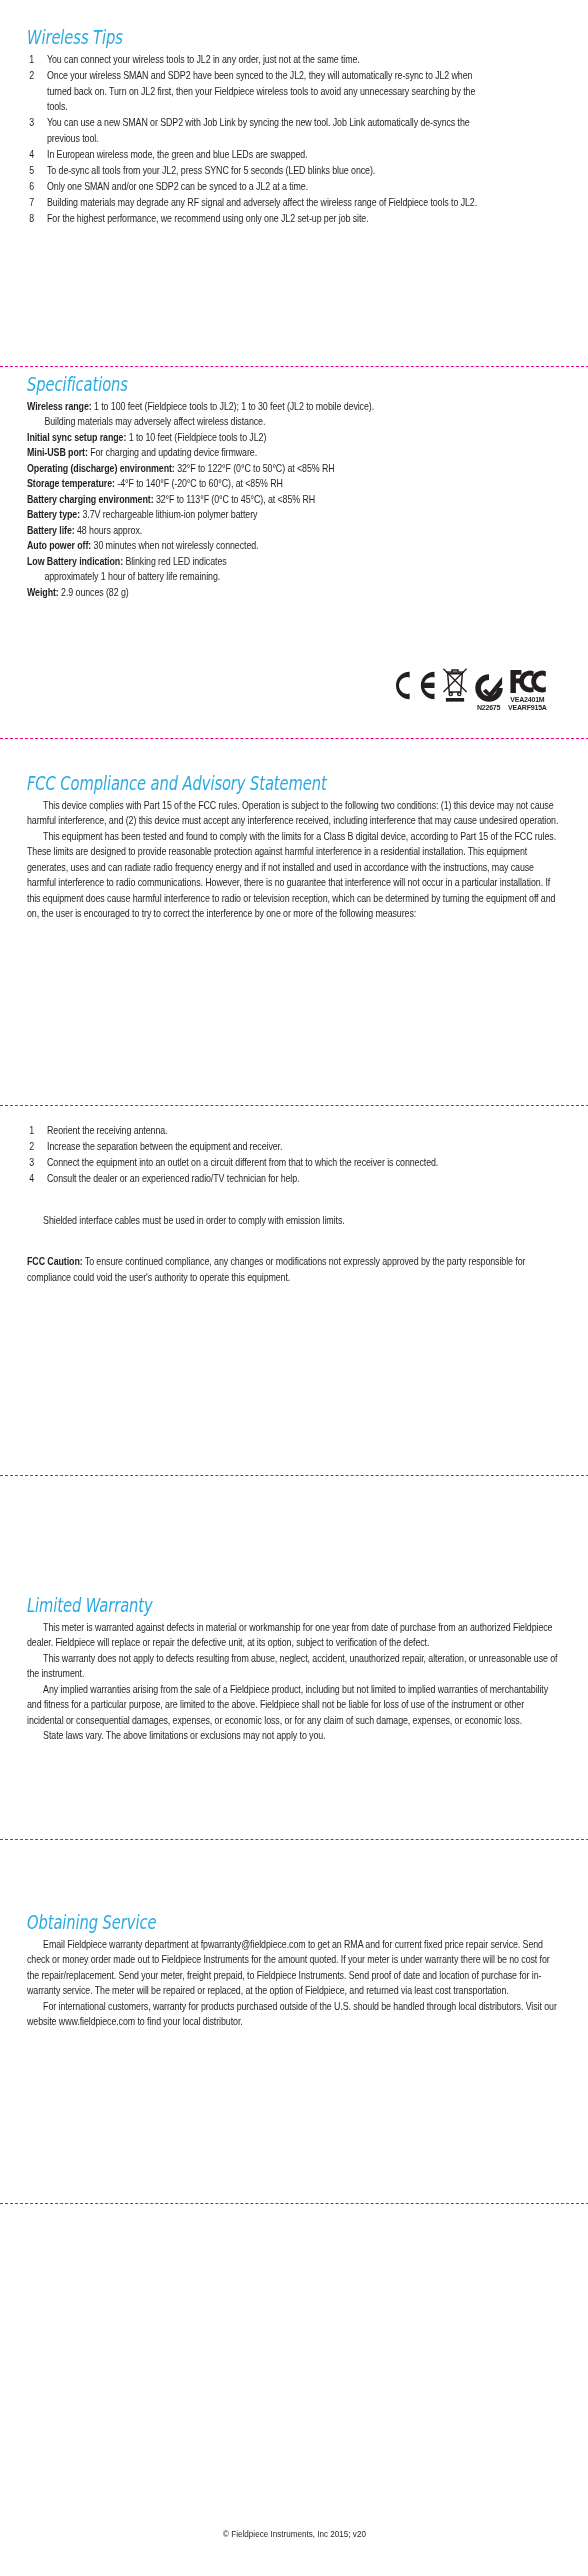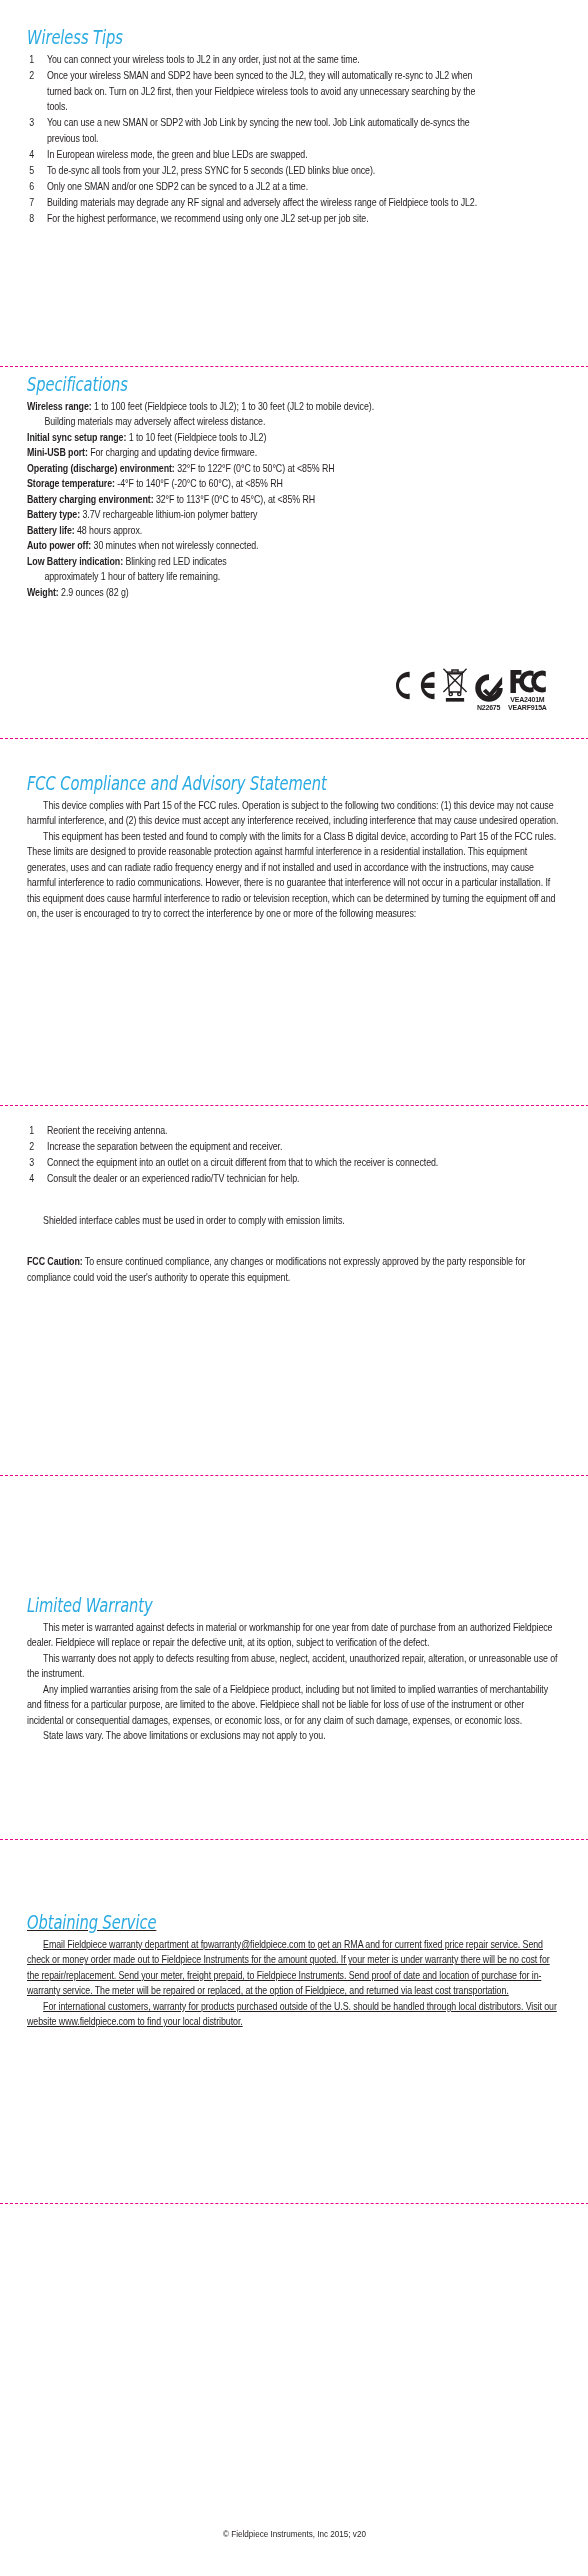--- a/index.html
+++ b/index.html
@@ -314,21 +314,21 @@
   <div class="sec" style="top:1595px;">
     <h2 class="section-title">Limited Warranty</h2>
     <p class="para indent">This meter is warranted against defects in material or workmanship for one year from date of purchase from an authorized Fieldpiece dealer. Fieldpiece will replace or repair the defective unit, at its option, subject to verification of the defect.</p>
     <p class="para indent">This warranty does not apply to defects resulting from abuse, neglect, accident, unauthorized repair, alteration, or unreasonable use of the instrument.</p>
     <p class="para indent">Any implied warranties arising from the sale of a Fieldpiece product, including but not limited to implied warranties of merchantability and fitness for a particular purpose, are limited to the above. Fieldpiece shall not be liable for loss of use of the instrument or other incidental or consequential damages, expenses, or economic loss, or for any claim of such damage, expenses, or economic loss.</p>
     <p class="para indent">State laws vary. The above limitations or exclusions may not apply to you.</p>
   </div>
 
   <div class="cutline" style="top:1839px;"></div>
 
-  <div class="sec" style="top:1912px;text-decoration:underline;">
+  <div class="sec" style="top:1912px;">
     <h2 class="section-title">Obtaining Service</h2>
     <p class="para indent">Email Fieldpiece warranty department at fpwarranty@fieldpiece.com to get an RMA and for current fixed price repair service. Send check or money order made out to Fieldpiece Instruments for the amount quoted. If your meter is under warranty there will be no cost for the repair/replacement. Send your meter, freight prepaid, to Fieldpiece Instruments. Send proof of date and location of purchase for in-warranty service. The meter will be repaired or replaced, at the option of Fieldpiece, and returned via least cost transportation.</p>
     <p class="para indent">For international customers, warranty for products purchased outside of the U.S. should be handled through local distributors. Visit our website www.fieldpiece.com to find your local distributor.</p>
   </div>
 
   <div class="cutline" style="top:2203px;"></div>
 
   <div class="footer-note" style="top:2529px;">© Fieldpiece Instruments, Inc  2015; v20</div>
 
 </div>

